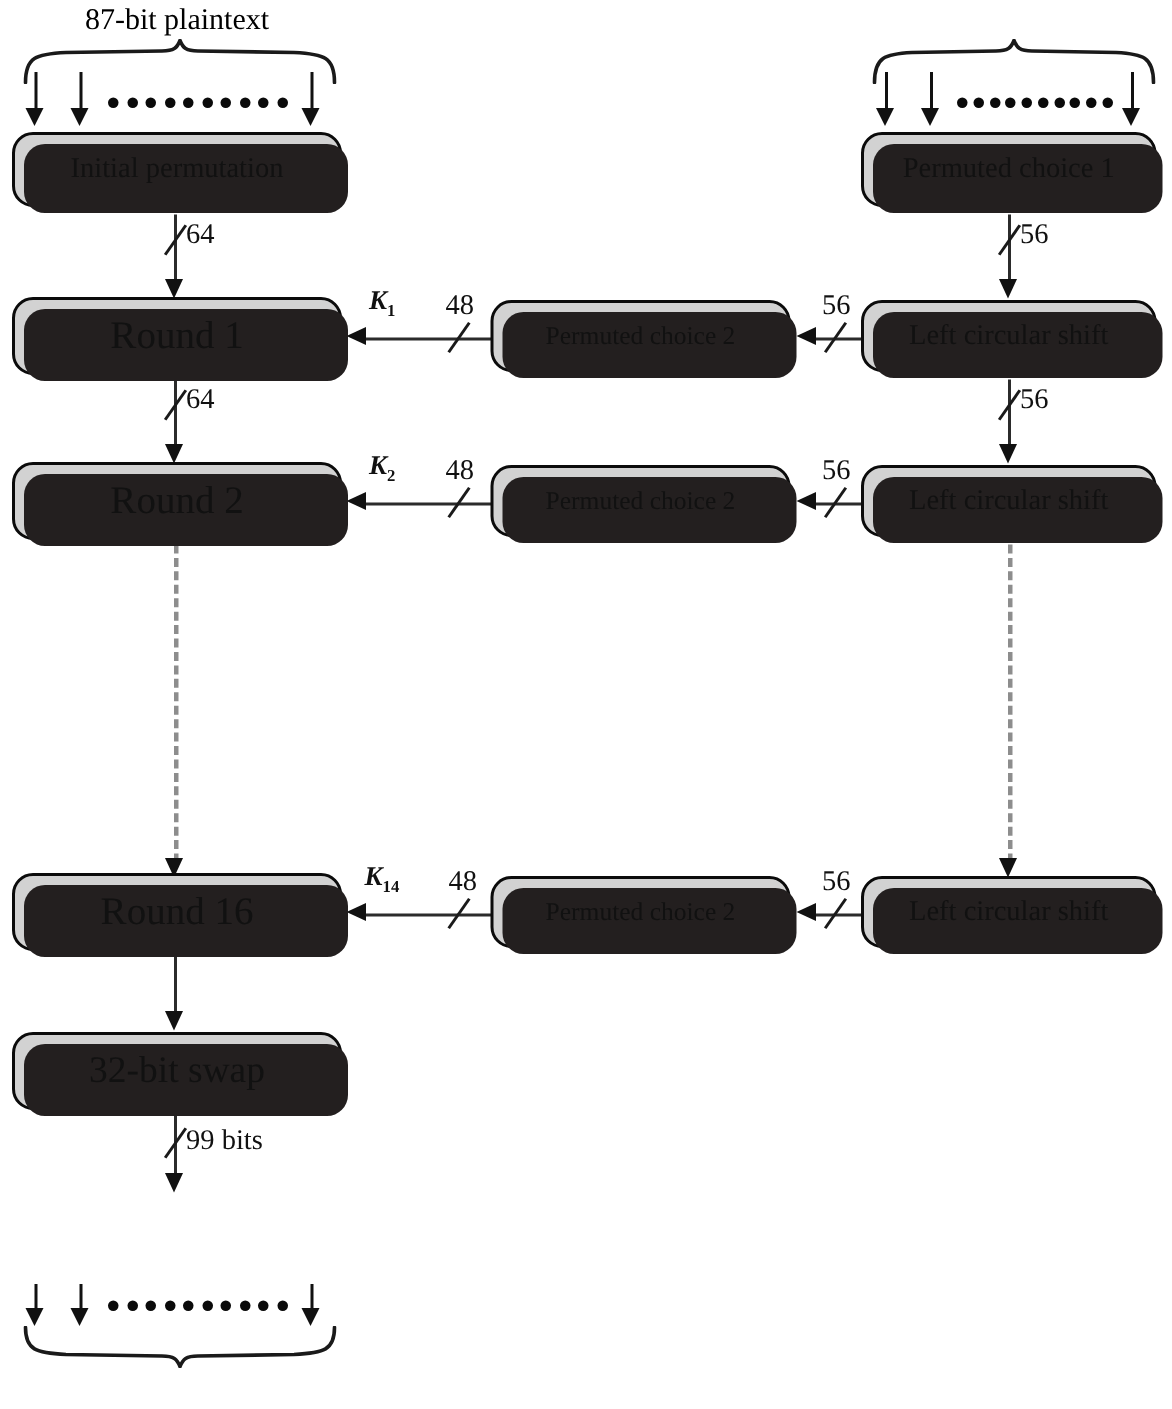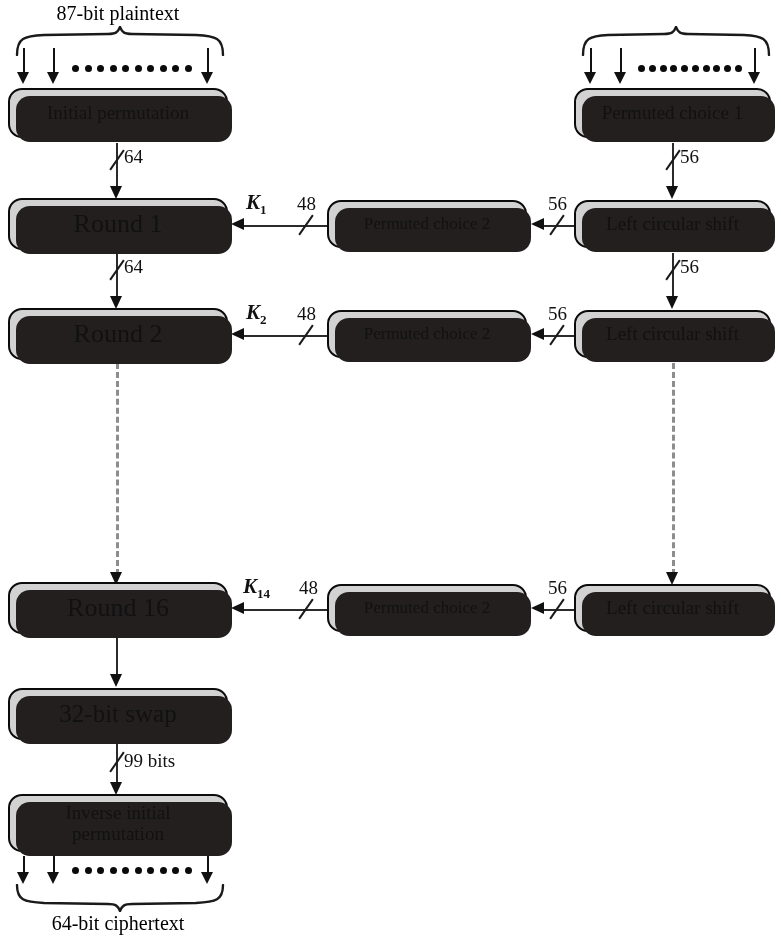--- a/index.html
+++ b/index.html
@@ -120,21 +120,21 @@
   
   .tag {
     position: absolute;
     font-size: 19px;
     white-space: nowrap;
     z-index: 5;
     color: #111;
   }
   .tag-k {
     position: absolute;
-    font-size: 21px;
+    font-size: 18px;
     font-style: italic;
     font-weight: bold;
     white-space: nowrap;
     z-index: 5;
     color: #111;
   }
   .tag-k sub {
     font-size: 0.62em;
     font-style: normal;
     font-weight: bold;
@@ -342,26 +342,20 @@
 
   <div class="box f-lg" style="left:8px; top:688px; width:220px; height:52px;">
     <span class="label">32-bit swap</span>
   </div>
 
   <div class="vline" style="left:116px; top:743px; height:40px;"></div>
   <div class="slash" style="left:116px; top:750px; height:24px;"></div>
   <div class="tag" style="left:124px; top:750px;">99 bits</div>
   <div class="arr-down" style="left:110px; top:782px;"></div>
 
-  <div class="box f-md" style="left:8px; top:794px; width:220px; height:58px;">
-    <span class="label">
-      <span>Inverse initial</span><br>
-      <span>permutation</span>
-    </span>
-  </div>
 
   <div class="feed" style="left:23px; top:856px; height:18px;"></div>
   <div class="feed-head" style="left:17px; top:872px;"></div>
   <div class="feed" style="left:53px; top:856px; height:18px;"></div>
   <div class="feed-head" style="left:47px; top:872px;"></div>
   <div class="feed" style="left:207px; top:856px; height:18px;"></div>
   <div class="feed-head" style="left:201px; top:872px;"></div>
 
   <div class="dots" style="left:72px; top:866px; width:120px; height:8px;">
     <i></i>
@@ -375,15 +369,14 @@
       <i></i>
       <i></i>
   </div>
 
   <div class="brace" style="left:14px; top:884px;">
     <svg width="212" height="28" viewBox="0 0 212 28">
       <path d="M3,1 C3,16 10,18 30,19 L94,20 C102,20 104,22 106,27 C108,22 110,20 118,20 L182,19 C202,18 209,16 209,1" fill="none" stroke="#1a1a1a" stroke-width="2.4" stroke-linecap="round"></path>
     </svg>
   </div>
 
-  <div class="caption" style="left:8px; top:912px; width:220px;">64-bit ciphertext</div>
 
 </div>
 
 </body></html>

